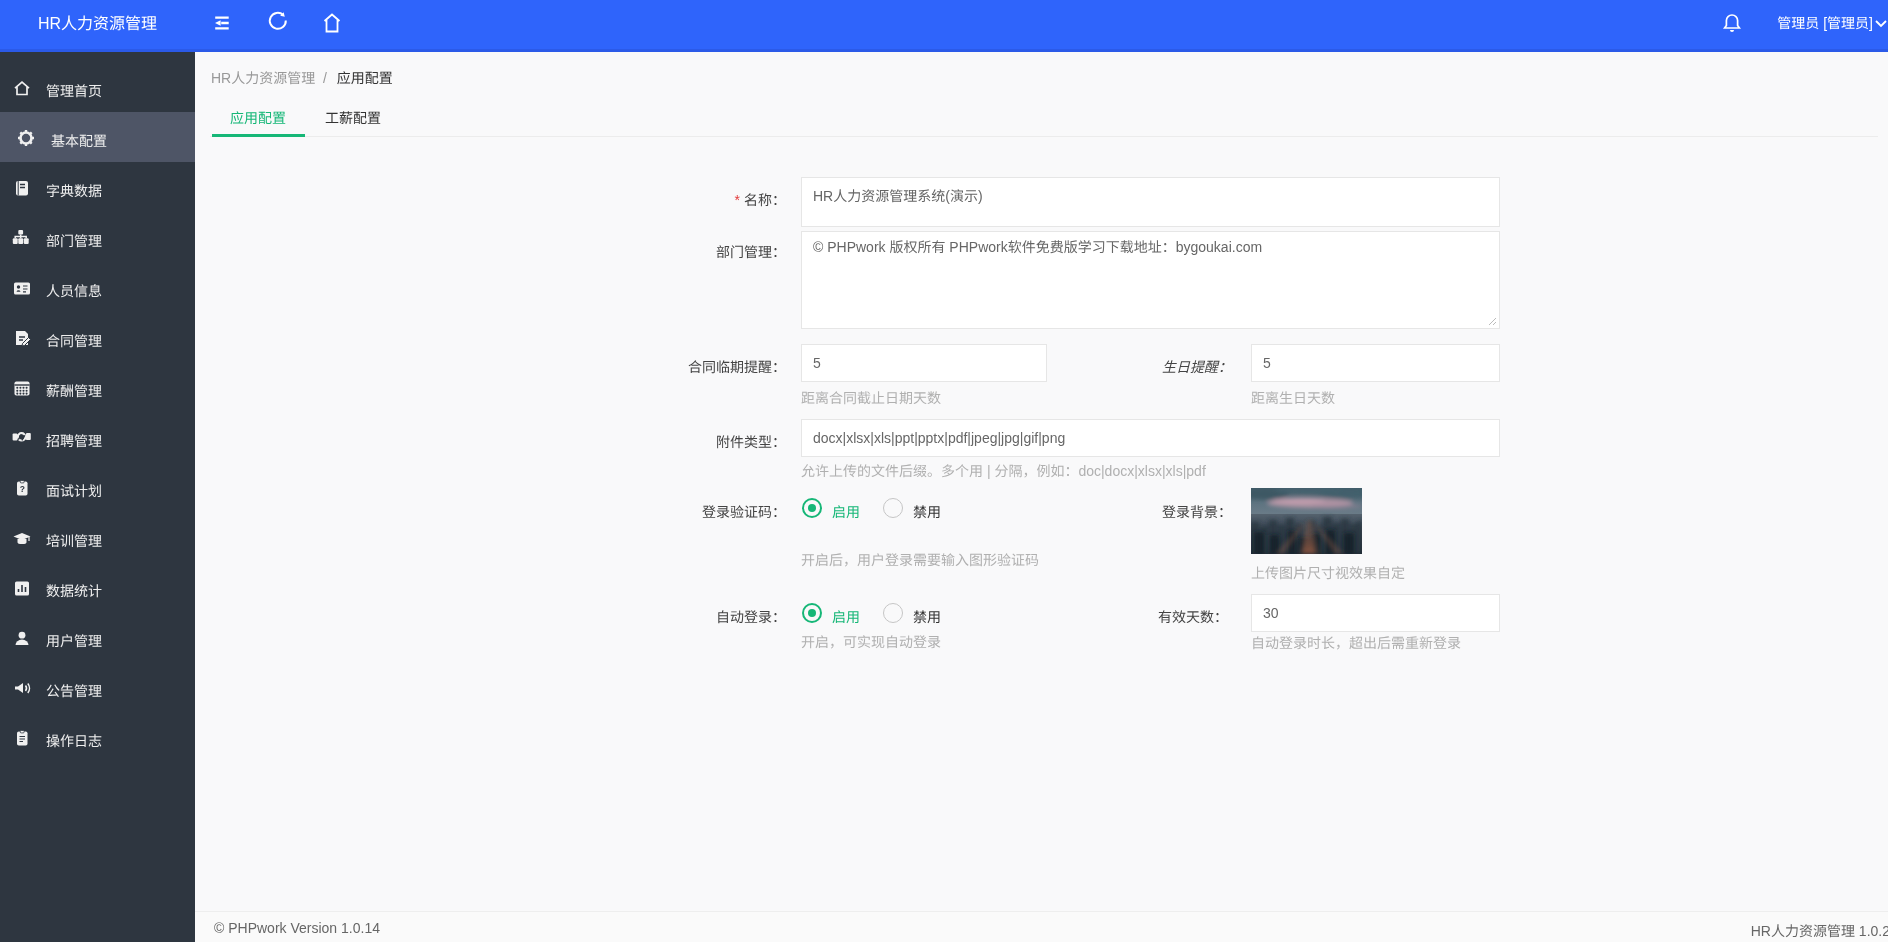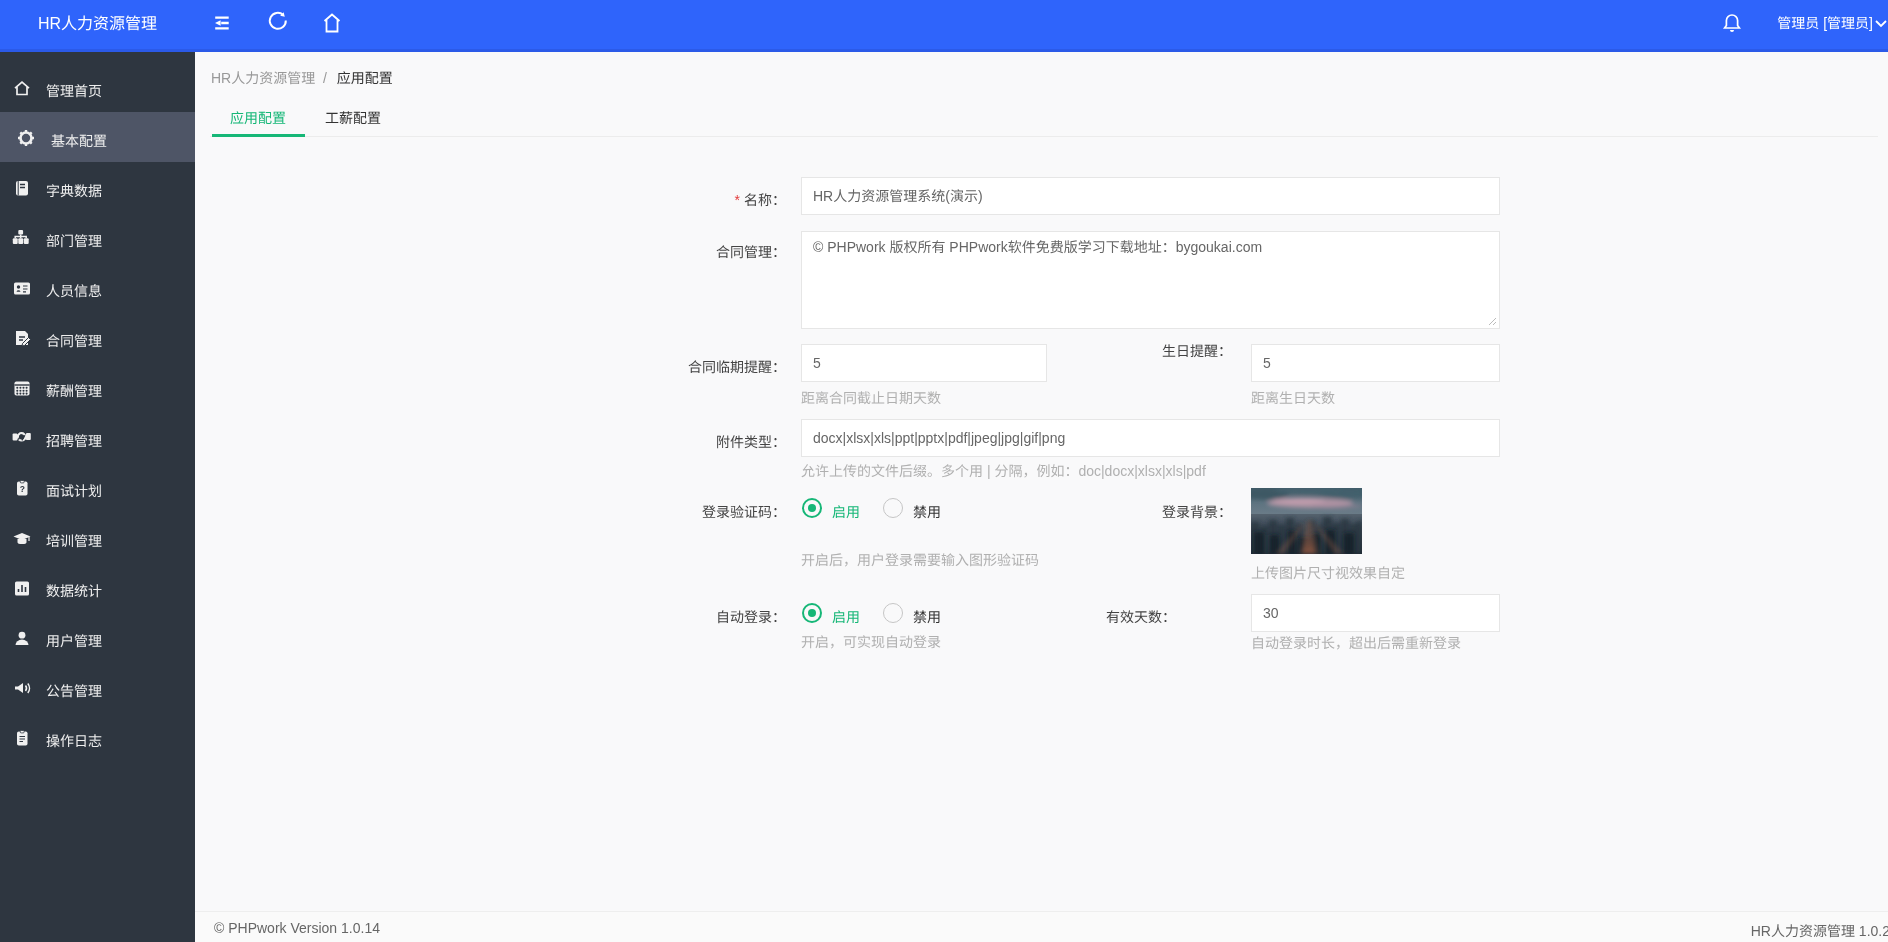--- a/index.html
+++ b/index.html
@@ -208,33 +208,33 @@
     </div>
   </div>
 
 <div id="bread">HR人力资源管理 &nbsp;/&nbsp; <span class="cur" style="padding-left:2px;">应用配置</span></div>
 <div class="tabtxt" style="left:230px; color:#16b777;">应用配置</div>
 <div class="tabtxt" style="left:325px; color:#333;">工薪配置</div>
 <div id="tabline"></div>
 <div id="tabbar"></div>
 
 <div class="lab" style="left:586px; top:189px;"><span class="req">*</span>名称：</div>
-<div class="ipt" style="left:801px; top:177px; width:699px; height:38px;">HR人力资源管理系统(演示)</div>
-
-<div class="lab" style="left:586px; top:241px;">合同管理：</div>
+<div class="ipt" style="left:801px; top:177px; width:699px; height:50px;">HR人力资源管理系统(演示)</div>
+
+<div class="lab" style="left:586px; top:241px;">部门管理：</div>
 <div class="ipt" style="left:801px; top:231px; width:699px; height:98px; line-height:22px; padding-top:4px;">© <span class="wavy">PHPwork</span> 版权所有 <span class="wavy">PHPwork</span>软件免费版学习下载地址：<span class="wavy">bygoukai.com</span>
   <svg style="position:absolute; right:2px; bottom:2px;" width="9" height="9" viewBox="0 0 9 9">
       <path d="M8 1 L1 8 M8 5 L5 8" stroke="#bbb" stroke-width="1" fill="none"></path>
     </svg>
 </div>
 
 <div class="lab" style="left:586px; top:356px;">合同临期提醒：</div>
 <div class="ipt" style="left:801px; top:344px; width:246px; height:38px;">5</div>
 <div class="hint" style="left:801px; top:387px;">距离合同截止日期天数</div>
-<div class="lab" style="left:1032px; top:340px;">生日提醒：</div>
+<div class="lab" style="left:1032px; top:356px;font-style:italic;">生日提醒：</div>
 <div class="ipt" style="left:1251px; top:344px; width:249px; height:38px;">5</div>
 <div class="hint" style="left:1251px; top:387px;">距离生日天数</div>
 
 <div class="lab" style="left:586px; top:431px;">附件类型：</div>
 <div class="ipt" style="left:801px; top:419px; width:699px; height:38px;">docx|xlsx|xls|ppt|pptx|pdf|jpeg|jpg|gif|png</div>
 <div class="hint" style="left:801px; top:460px;">允许上传的文件后缀。多个用 | 分隔，例如：doc|docx|xlsx|xls|pdf</div>
 
 <div class="lab" style="left:586px; top:501px;">登录验证码：</div>
 <div class="radio on" style="left:802px; top:498px;">
     <i></i>
@@ -313,21 +313,21 @@
 
 <div class="lab" style="left:586px; top:606px;">自动登录：</div>
 <div class="radio on" style="left:802px; top:603px;">
     <i></i>
   </div>
 <div class="rlab" style="left:832px; top:606px; color:#16b777;">启用</div>
 <div class="radio off" style="left:883px; top:603px;"></div>
 <div class="rlab" style="left:913px; top:606px; color:#333;">禁用</div>
 <div class="hint" style="left:801px; top:631px;">开启，可实现自动登录</div>
 
-<div class="lab" style="left:976px; top:606px;font-family:Liberation Serif, serif;">有效天数：</div>
+<div class="lab" style="left:1028px; top:606px;font-family:Liberation Serif, serif;">有效天数：</div>
 <div class="ipt" style="left:1251px; top:594px; width:249px; height:38px;">30</div>
 <div class="hint" style="left:1251px; top:632px;">自动登录时长，超出后需重新登录</div>
 
 <div id="footer">
   <div class="l">© PHPwork Version 1.0.14</div>
   <div class="r">HR人力资源管理 1.0.2</div>
 </div>
 
 <style>
 .wavy { text-decoration-style: wavy; text-decoration-color: #e33; text-decoration-thickness: 1px; text-underline-offset: 3px; }

